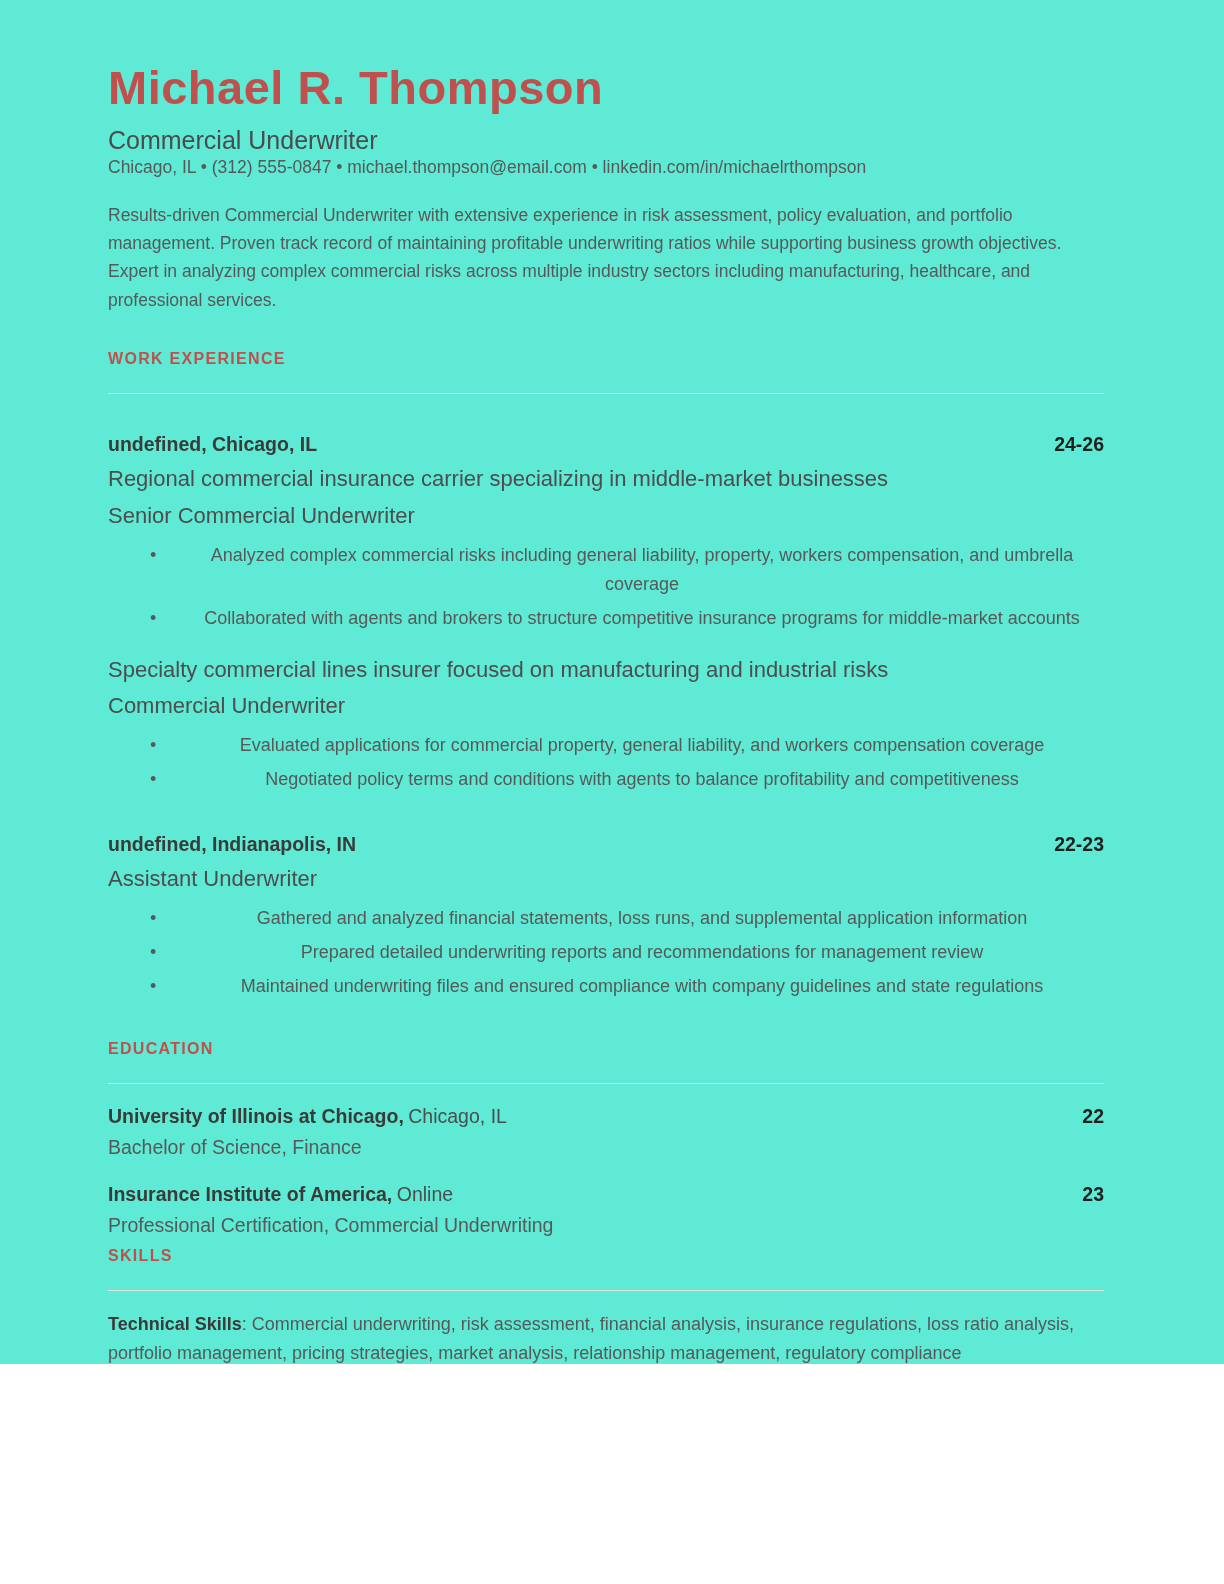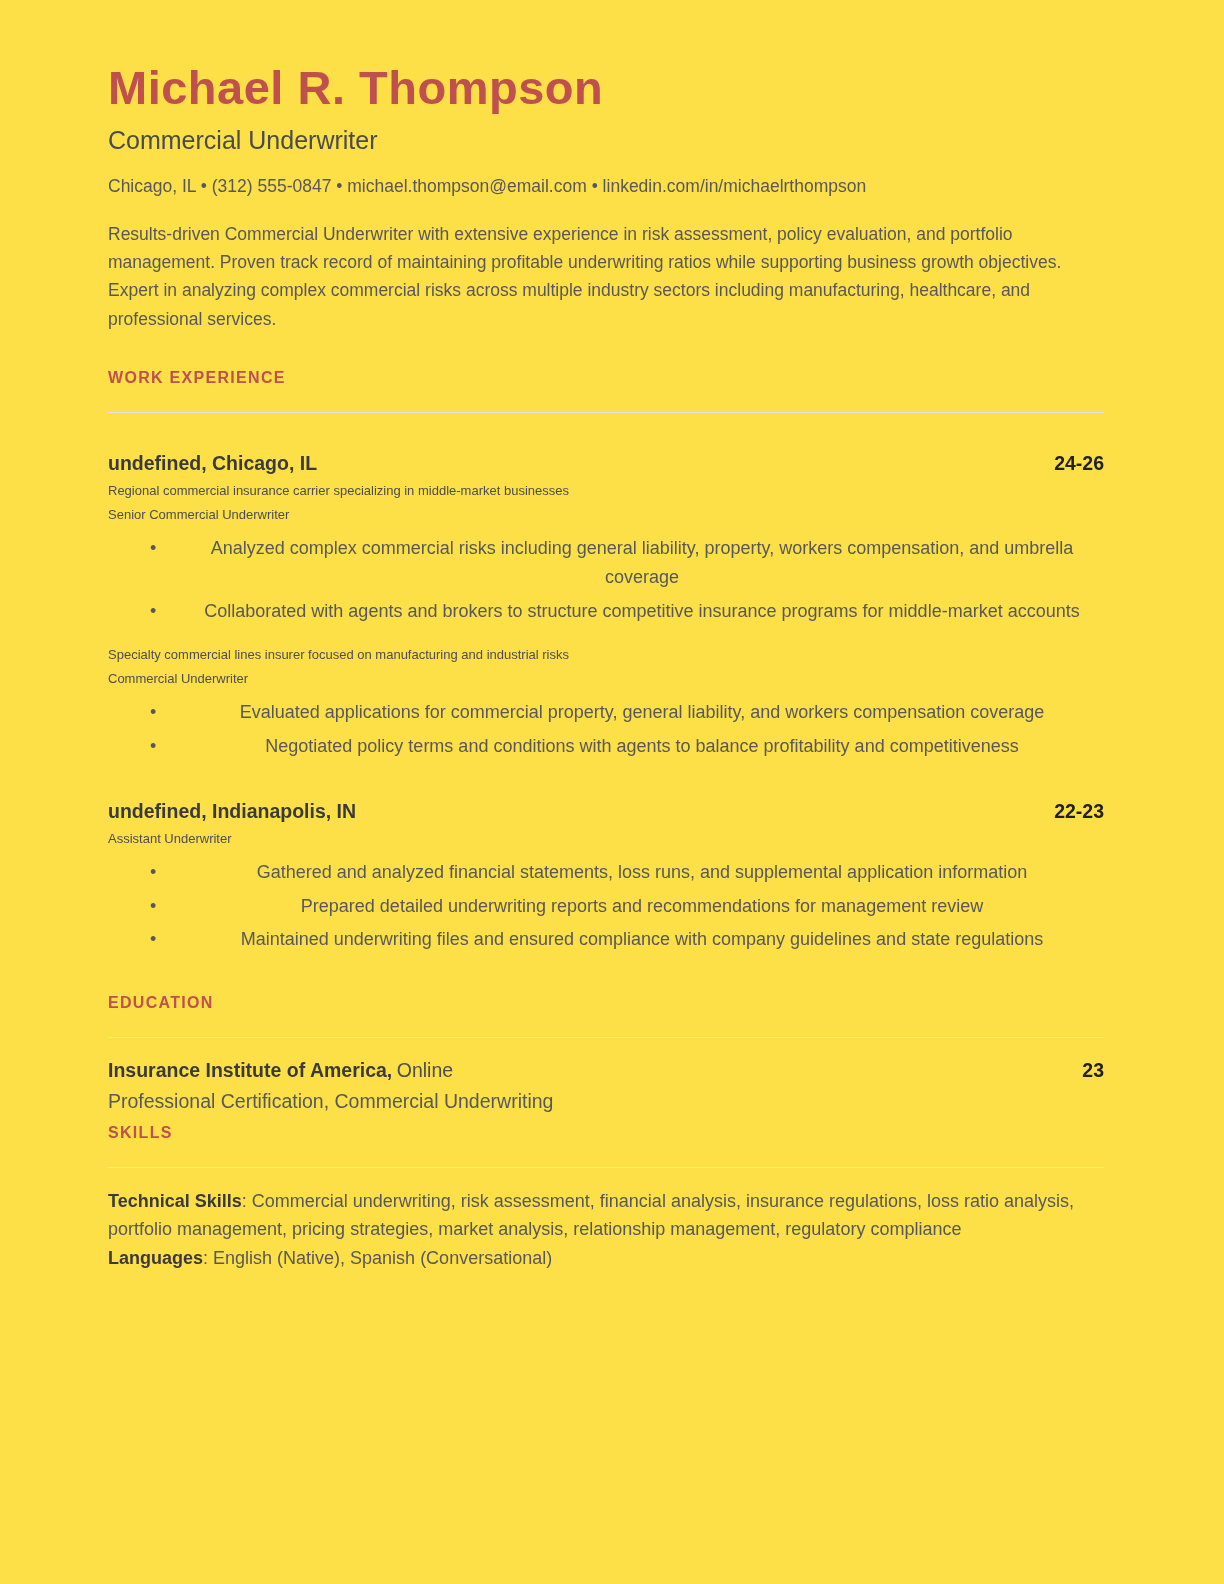--- a/index.html
+++ b/index.html
@@ -3,42 +3,42 @@
 <meta charset="utf-8">
 <style>
   * { margin: 0; padding: 0; box-sizing: border-box; }
   html, body { background: #ffffff; }
   body {
     font-family: "Liberation Sans", sans-serif;
     width: 1224px;
   }
   .page {
     width: 1224px;
-    height: 1584px;
-    background: #fde047;
+    height: 1364px;
+    background: #5eead4;
     padding: 62px 120px 0 108px;
     overflow: hidden;
   }
 
   
   .name {
     font-size: 47px;
     font-weight: 700;
     color: #c0504d;
     letter-spacing: 0.5px;
     line-height: 1.1;
   }
   .person-title {
     margin-top: 12px;
     font-size: 25px;
     font-weight: 400;
     color: #4a4b4d;
   }
   .contact {
-    margin-top: 21px;
+    margin-top: 2px;
     font-size: 17.5px;
     color: #57585a;
   }
 
   
   .summary {
     margin-top: 23px;
     font-size: 17.5px;
     line-height: 1.62;
     color: #57585a;
@@ -75,21 +75,21 @@
     line-height: 1.4;
     margin-top: 16px;
   }
   .dates {
     font-size: 19.5px;
     font-weight: 700;
     color: #212121;
     white-space: nowrap;
   }
   .job-desc, .job-role {
-    font-size: 13px;
+    font-size: 22px;
     color: #4c4d4f;
     line-height: 1.45;
     margin-top: 5px;
   }
   .bullets {
     list-style: none;
     margin-top: 9px;
     text-align: center;
   }
   .bullets li {
@@ -188,20 +188,30 @@
         <li>Prepared detailed underwriting reports and recommendations for management review</li>
         <li>Maintained underwriting files and ensured compliance with company guidelines and state regulations</li>
       </ul>
     </article>
   </section>
 
   <section class="edu-section">
     <h2 class="sec-heading">EDUCATION</h2>
     <hr class="rule">
 
+    <article class="edu">
+      <div class="row">
+        <div>
+          <span class="edu-inst">University of Illinois at Chicago,</span>
+          <span class="edu-loc">Chicago, IL</span>
+        </div>
+        <div class="dates">22</div>
+      </div>
+      <div class="edu-degree">Bachelor of Science, Finance</div>
+    </article>
 
     <article class="edu">
       <div class="row">
         <div>
           <span class="edu-inst">Insurance Institute of America,</span>
           <span class="edu-loc">Online</span>
         </div>
         <div class="dates">23</div>
       </div>
       <div class="edu-degree">Professional Certification, Commercial Underwriting</div>

